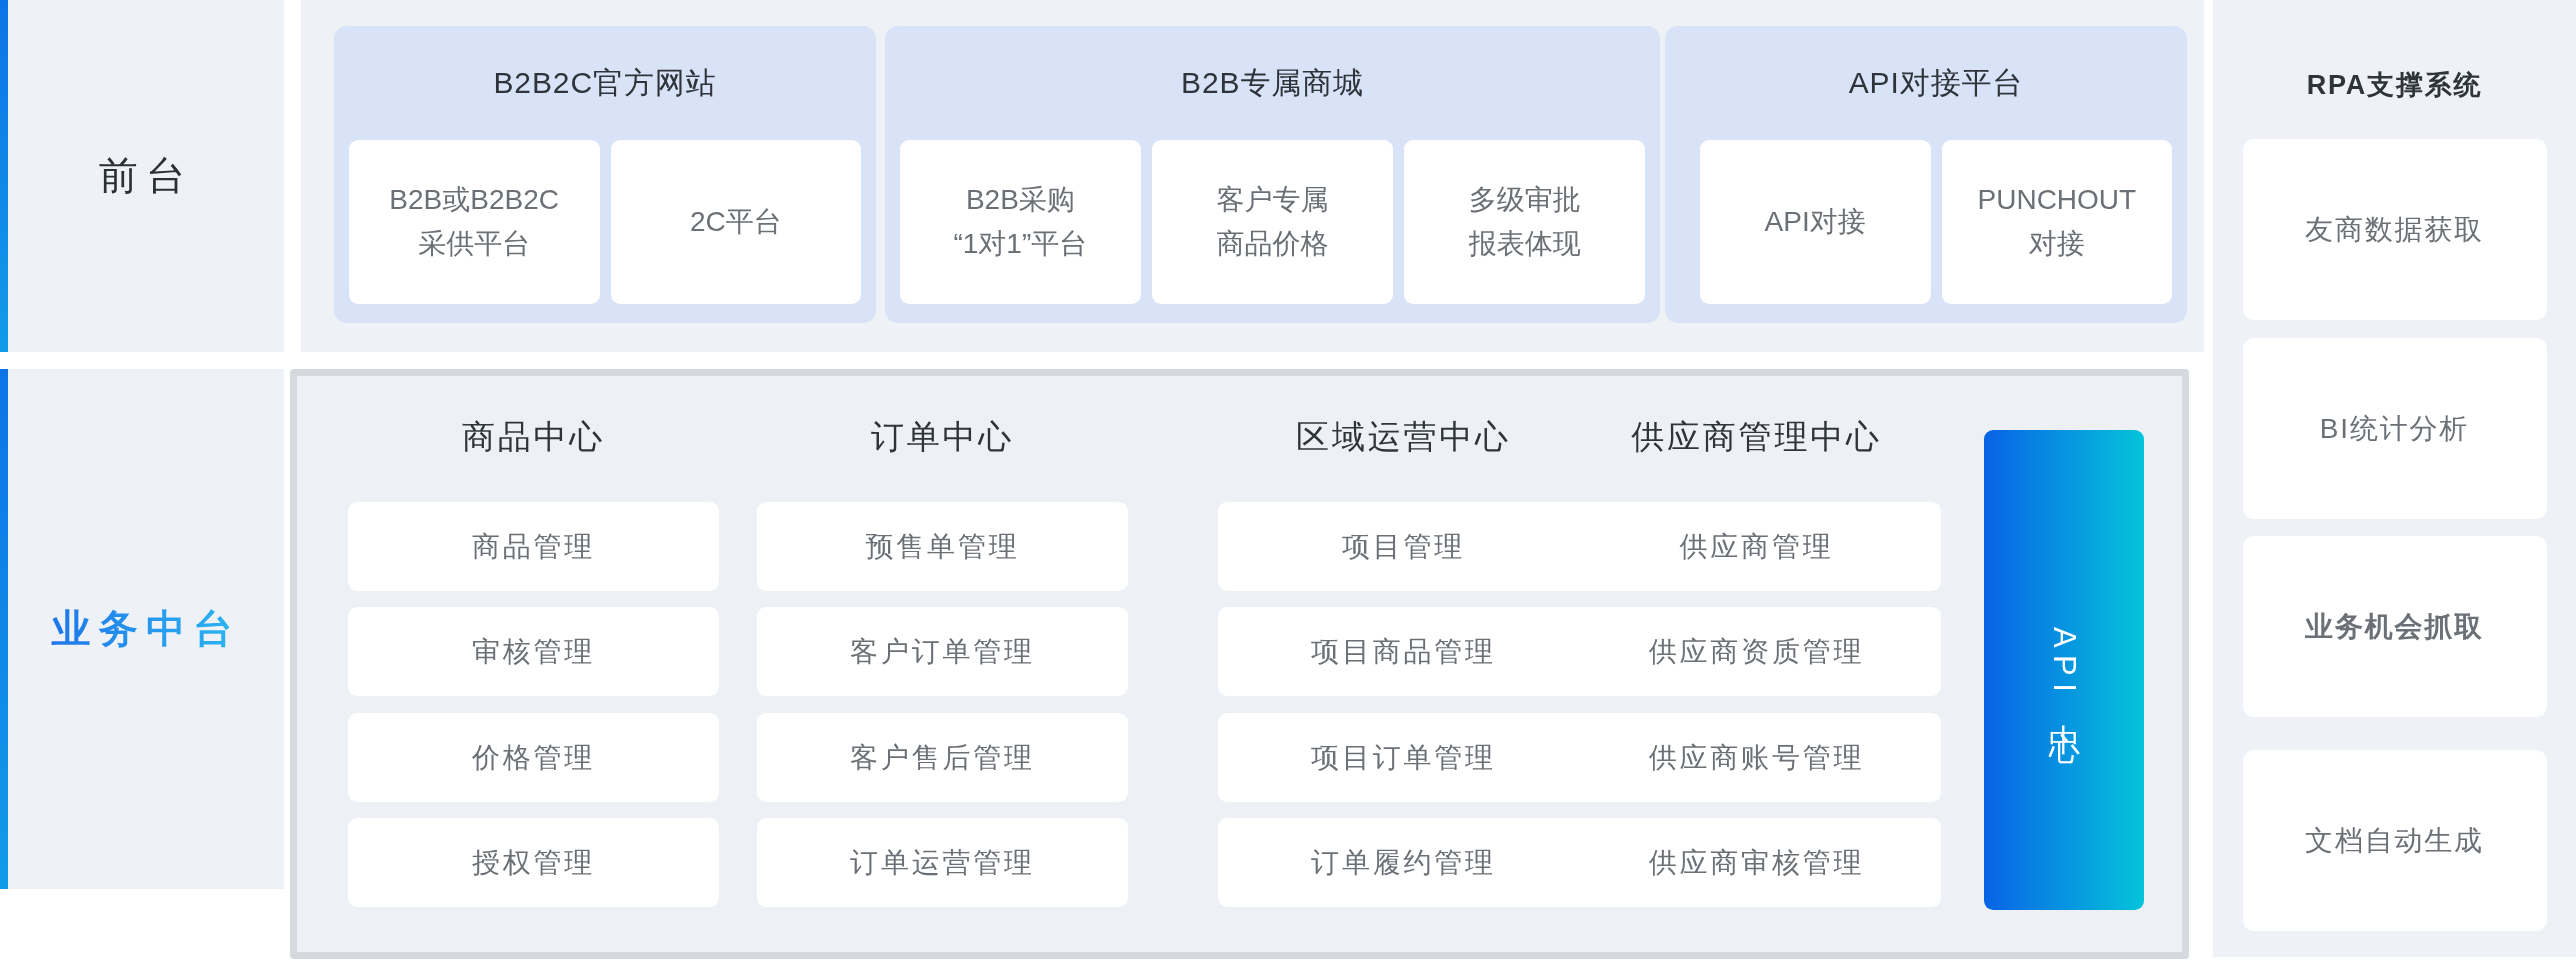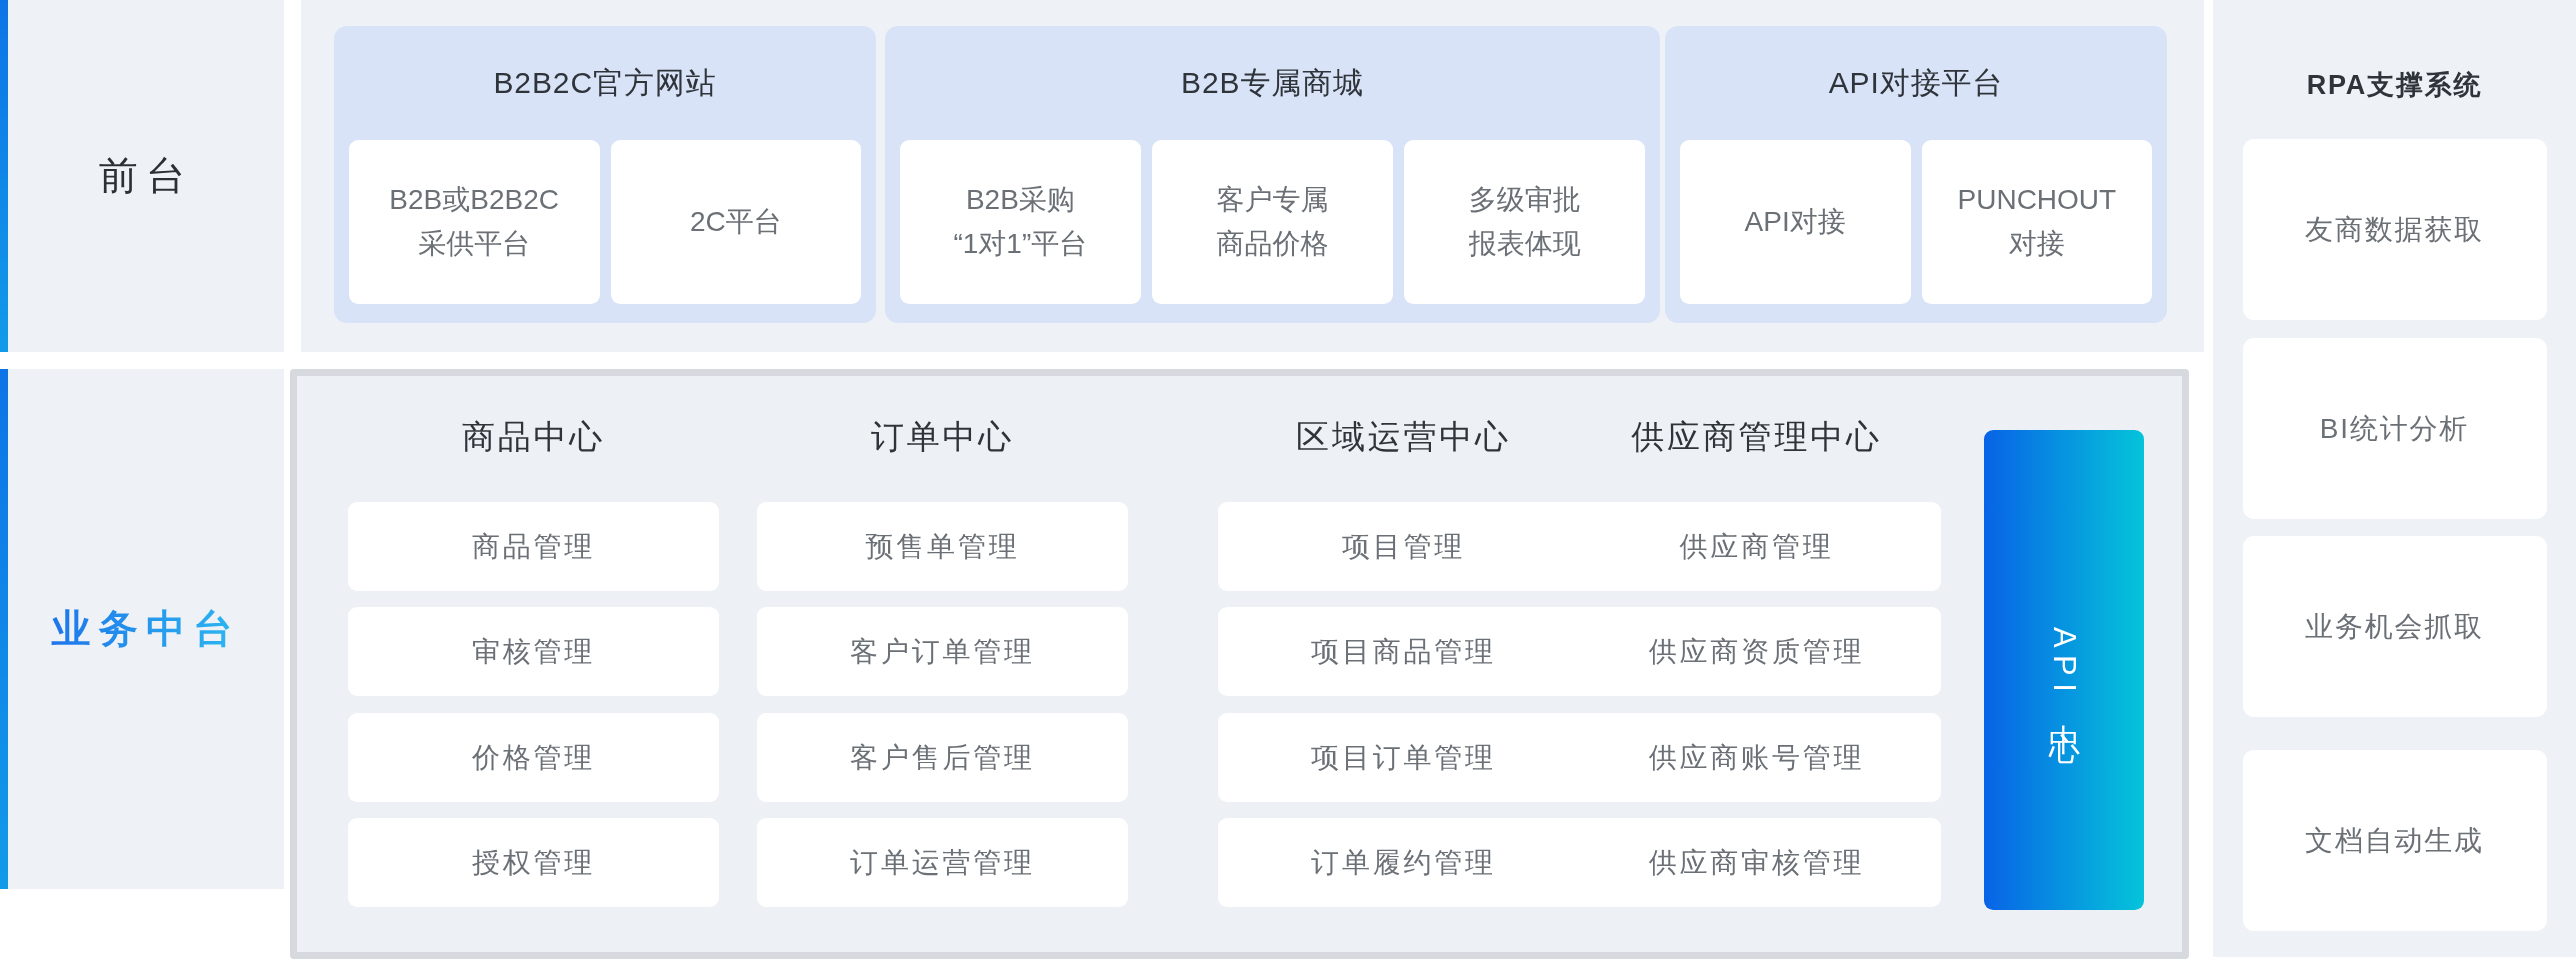--- a/index.html
+++ b/index.html
@@ -79,21 +79,21 @@
       <div class="fc-items">
         <div class="front-item">B2B采购
 “1对1”平台</div>
         <div class="front-item">客户专属
 商品价格</div>
         <div class="front-item">多级审批
 报表体现</div>
       </div>
     </div>
 
-    <div class="front-card" style="left:1364px;width:502px;">
+    <div class="front-card" style="left:1364px;width:502px;padding-left:20px;">
       <div class="fc-title">API对接平台</div>
       <div class="fc-items">
         <div class="front-item">API对接</div>
         <div class="front-item">PUNCHOUT
 对接</div>
       </div>
     </div>
 
   </div>
 
@@ -134,18 +134,18 @@
     <div id="api-bar">
       <div class="api-text">API中心</div>
     </div>
 
   </div>
 
   <div id="rpa-col">
     <div class="rpa-title">RPA支撑系统</div>
     <div class="rpa-card" style="top:139px;">友商数据获取</div>
     <div class="rpa-card" style="top:338px;">BI统计分析</div>
-    <div class="rpa-card" style="top:536px;">业务机会抓取</div>
+    <div class="rpa-card" style="top:536px;font-weight:bold;">业务机会抓取</div>
     <div class="rpa-card" style="top:750px;">文档自动生成</div>
   </div>
 
 </div>
 
 
 </body></html>

